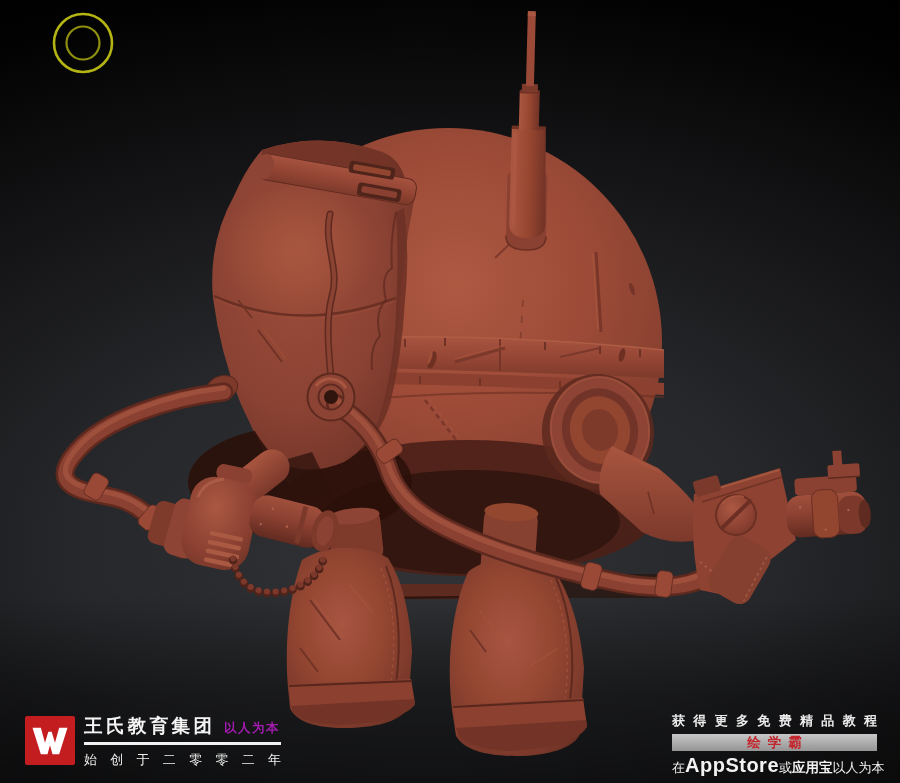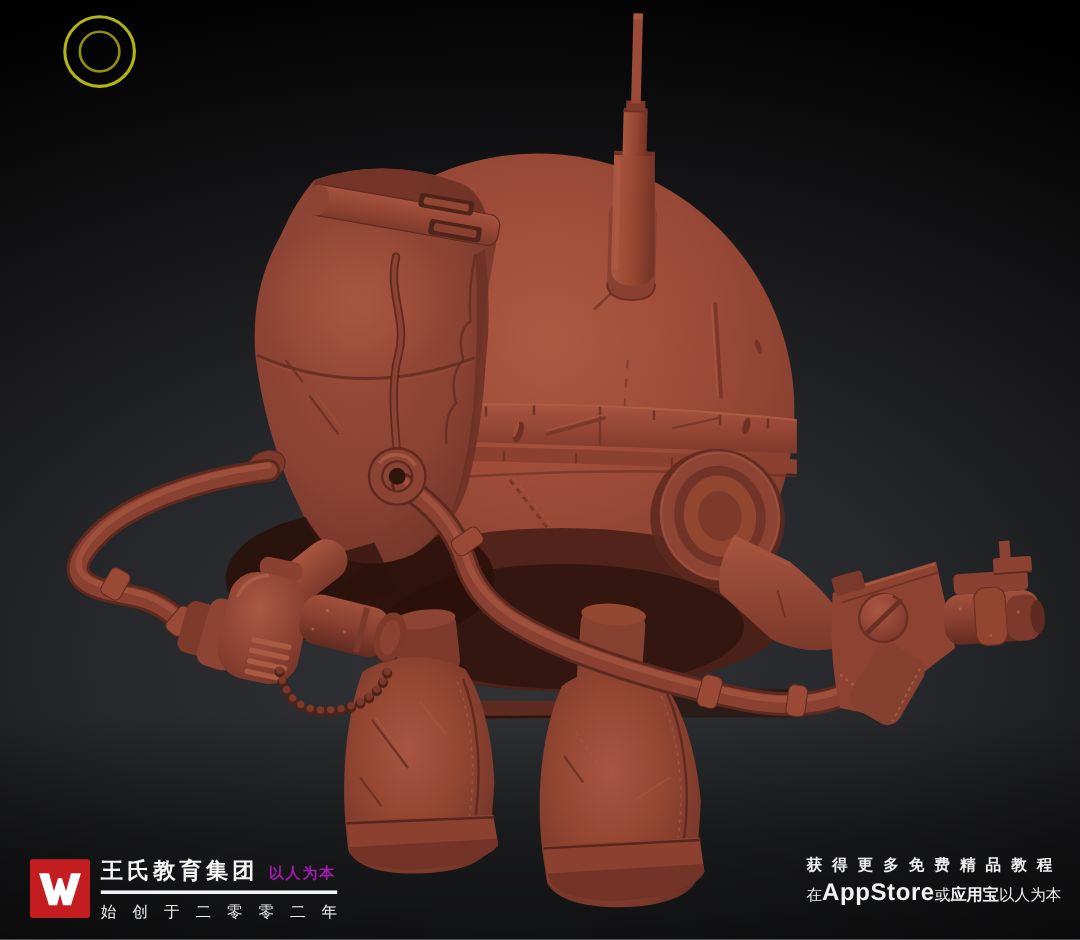--- a/index.html
+++ b/index.html
@@ -366,20 +366,23 @@
         <span>得</span>
         <span>更</span>
         <span>多</span>
         <span>免</span>
         <span>费</span>
         <span>精</span>
         <span>品</span>
         <span>教</span>
         <span>程</span>
       </div>
+    <div class="appbar">
+      <span class="appname">绘学霸</span>
+    </div>
     <div class="dlrow">
       <span class="dl-sm">在</span>
       <span class="dl-store1">AppStore</span>
       <span class="dl-sm">或</span>
       <span class="dl-store2">应用宝</span>
       <span class="dl-sm">以人为本</span>
     </div>
   </div>
 
 </div>

